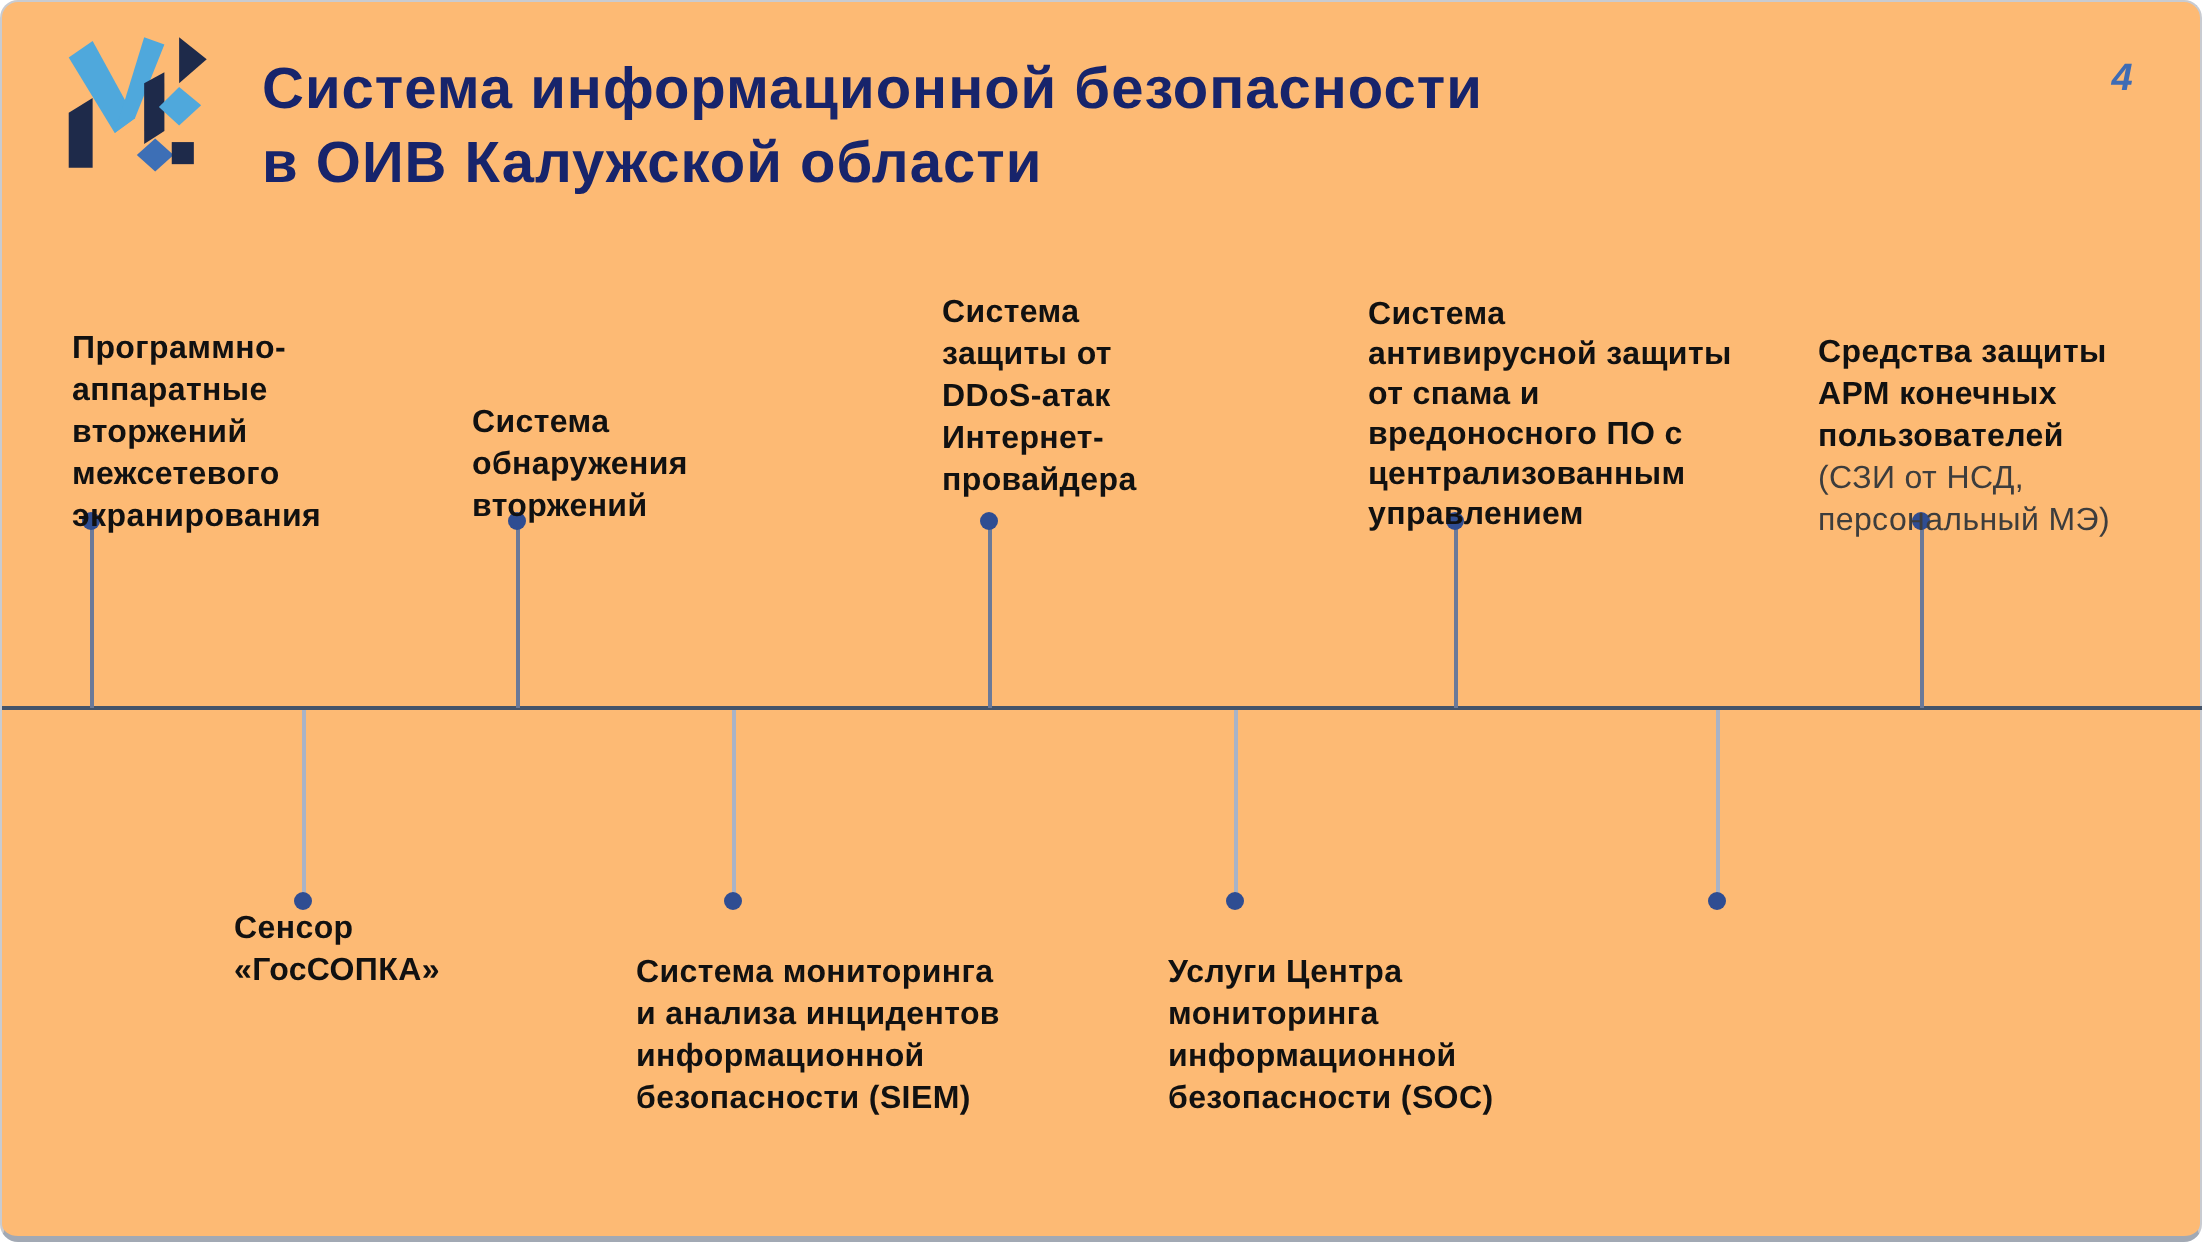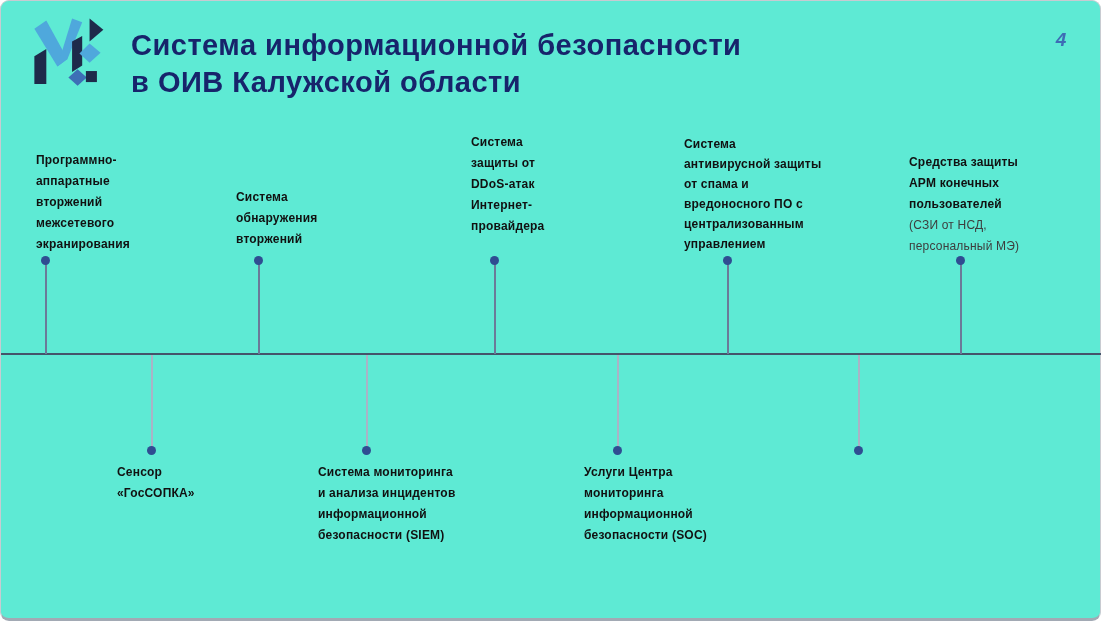--- a/index.html
+++ b/index.html
@@ -4,39 +4,39 @@
 <style>
   :root{
     --title-navy:#17246B; --page-number-blue:#3E6CB5; --text-black:#111111;
     --text-secondary:#3D3D3D; --timeline:#44546A; --connector-top:#6B7A99;
     --connector-bottom:#A9B3C6; --dot:#2F4D92; --border:#C8CBD1; --border-bottom:#A2A9B4;
     --logo-light-blue:#4FA8DC; --logo-mid-blue:#3D6FB6; --logo-navy:#1E2A4A;
   }
   html,body{margin:0;padding:0;background:#fff;}
   body{width:1101px;height:621px;position:relative;overflow:hidden;
        font-family:"Liberation Sans",sans-serif;}
-  .slide{position:absolute;inset:0;box-sizing:border-box;background:#5eead4;
+  .slide{position:absolute;inset:0;box-sizing:border-box;background:#fdba74;
          border:1px solid var(--border);border-bottom:3px solid var(--border-bottom);
          border-radius:9px;}
   .logo{position:absolute;left:26px;top:13px;width:92px;height:92px;}
   .title{position:absolute;left:130px;top:26px;width:880px;
          font-size:29px;line-height:37px;font-weight:700;letter-spacing:.5px;
          color:var(--title-navy);white-space:pre-line;}
   .page-num{position:absolute;left:1040px;top:28px;width:40px;text-align:center;
             font-size:19px;font-weight:700;font-style:italic;color:var(--page-number-blue);}
   .timeline{position:absolute;left:0;top:352px;width:1101px;height:2px;
             background:var(--timeline);}
   .connector{position:absolute;width:2px;}
   .connector.top{background:var(--connector-top);top:263px;height:90px;}
   .connector.bottom{background:var(--connector-bottom);top:354px;height:92px;}
   .dot{position:absolute;width:9px;height:9px;border-radius:50%;background:var(--dot);}
   .dot.top{top:255px;}
   .dot.bottom{top:445px;}
-  .label{position:absolute;font-size:12px;line-height:21px;font-weight:700;
-         letter-spacing:.2px;color:var(--text-black);white-space:pre-line;}
+  .label{position:absolute;font-size:16px;line-height:21px;font-weight:700;
+         letter-spacing:.2px;color:var(--text-black);white-space:pre-line;margin-top:14px;}
   .label .sub{font-weight:400;color:var(--text-secondary);}
 </style>
 </head>
 <body>
 
 <div class="slide">
 
   <svg class="logo" viewBox="0 0 100 100" xmlns="http://www.w3.org/2000/svg">
     <polygon fill="#4FA8DC" points="8,16 21,7 44,49 33,57"></polygon>
     <polygon fill="#1E2A4A" points="8,46 21,38 21,76 8,76"></polygon>
@@ -89,21 +89,21 @@
   <div class="connector top" style="left:959px"></div>
   <div class="dot top" style="left:955px"></div>
   <div class="label" style="left:908px;top:151px;width:180px"><span>Средства защиты
 АРМ конечных
 пользователей</span>
 <span class="sub">(СЗИ от НСД,
 персональный МЭ)</span></div>
 
   <div class="connector bottom" style="left:150px"></div>
   <div class="dot bottom" style="left:146px"></div>
-  <div class="label" style="left:116px;top:461px;width:160px">Сенсор
+  <div class="label" style="left:116px;top:439px;width:160px">Сенсор
 «ГосСОПКА»</div>
 
   <div class="connector bottom" style="left:365px"></div>
   <div class="dot bottom" style="left:361px"></div>
   <div class="label" style="left:317px;top:461px;width:210px">Система мониторинга
 и анализа инцидентов
 информационной
 безопасности (SIEM)</div>
 
   <div class="connector bottom" style="left:616px"></div>

